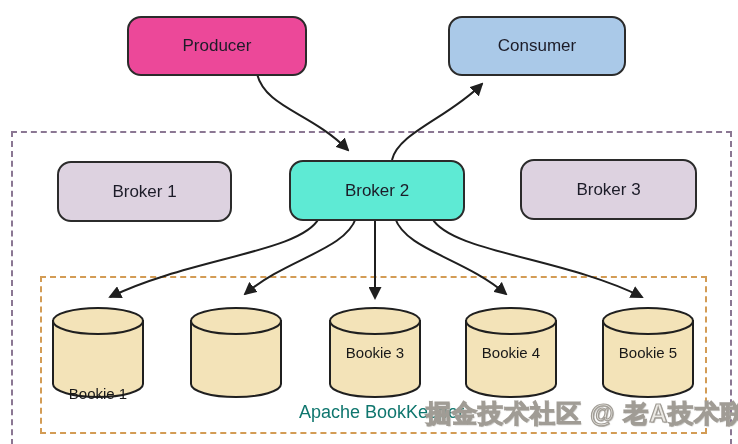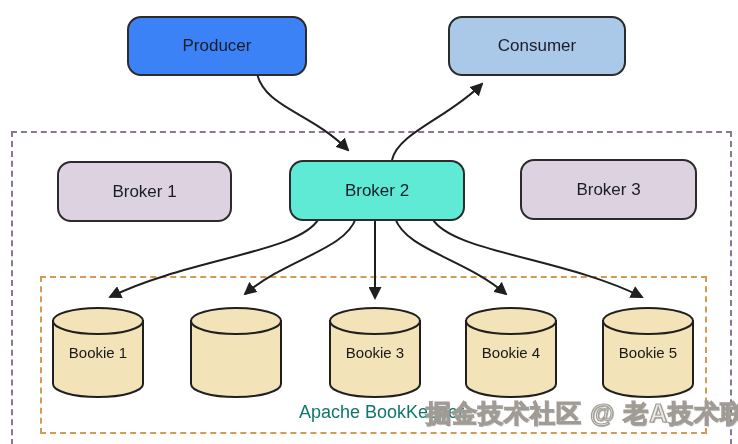--- a/index.html
+++ b/index.html
@@ -19,31 +19,31 @@
   
   .draw-layer{position:absolute;left:0;top:0;z-index:2;}
   .arrow{fill:none;stroke:#1f1f1f;stroke-width:2;}
   .cyl{stroke:#1f1f1f;stroke-width:2;}
   
   .node{
     position:absolute;display:flex;align-items:center;justify-content:center;
     border:2px solid #2b2b2b;border-radius:14px;z-index:3;
     font-size:17px;color:#1c1c28;
   }
-  .producer{left:127px;top:16px;width:176px;height:56px;background:#3b82f6;}
+  .producer{left:127px;top:16px;width:176px;height:56px;background:#ec4899;}
   .consumer{left:448px;top:16px;width:174px;height:56px;background:#aac9e8;}
   .broker1{left:57px;top:161px;width:171px;height:57px;background:#ddd2e0;}
   .broker2{left:289px;top:160px;width:172px;height:57px;background:#5eead4;}
   .broker3{left:520px;top:159px;width:173px;height:57px;background:#ddd2e0;}
   
   .bookie-label{
     position:absolute;top:344px;width:90px;text-align:center;z-index:3;
     font-size:15px;color:#191919;
   }
-  .bl1{left:53px;} .bl2{left:191px;} .bl3{left:330px;} .bl4{left:466px;} .bl5{left:603px;}
+  .bl1{left:53px;margin-top:41px;} .bl2{left:191px;} .bl3{left:330px;} .bl4{left:466px;} .bl5{left:603px;}
   
   .bk-title{
     position:absolute;left:299px;top:402px;z-index:3;
     font-size:18px;color:#0f766e;white-space:nowrap;
   }
   .watermark{
     position:absolute;left:426px;top:397px;z-index:4;
     font-size:25px;font-weight:bold;white-space:nowrap;
     color:#eceae5;-webkit-text-stroke:1.2px #a09c95;
     text-shadow:1px 1px 1px rgba(120,116,110,0.55);

